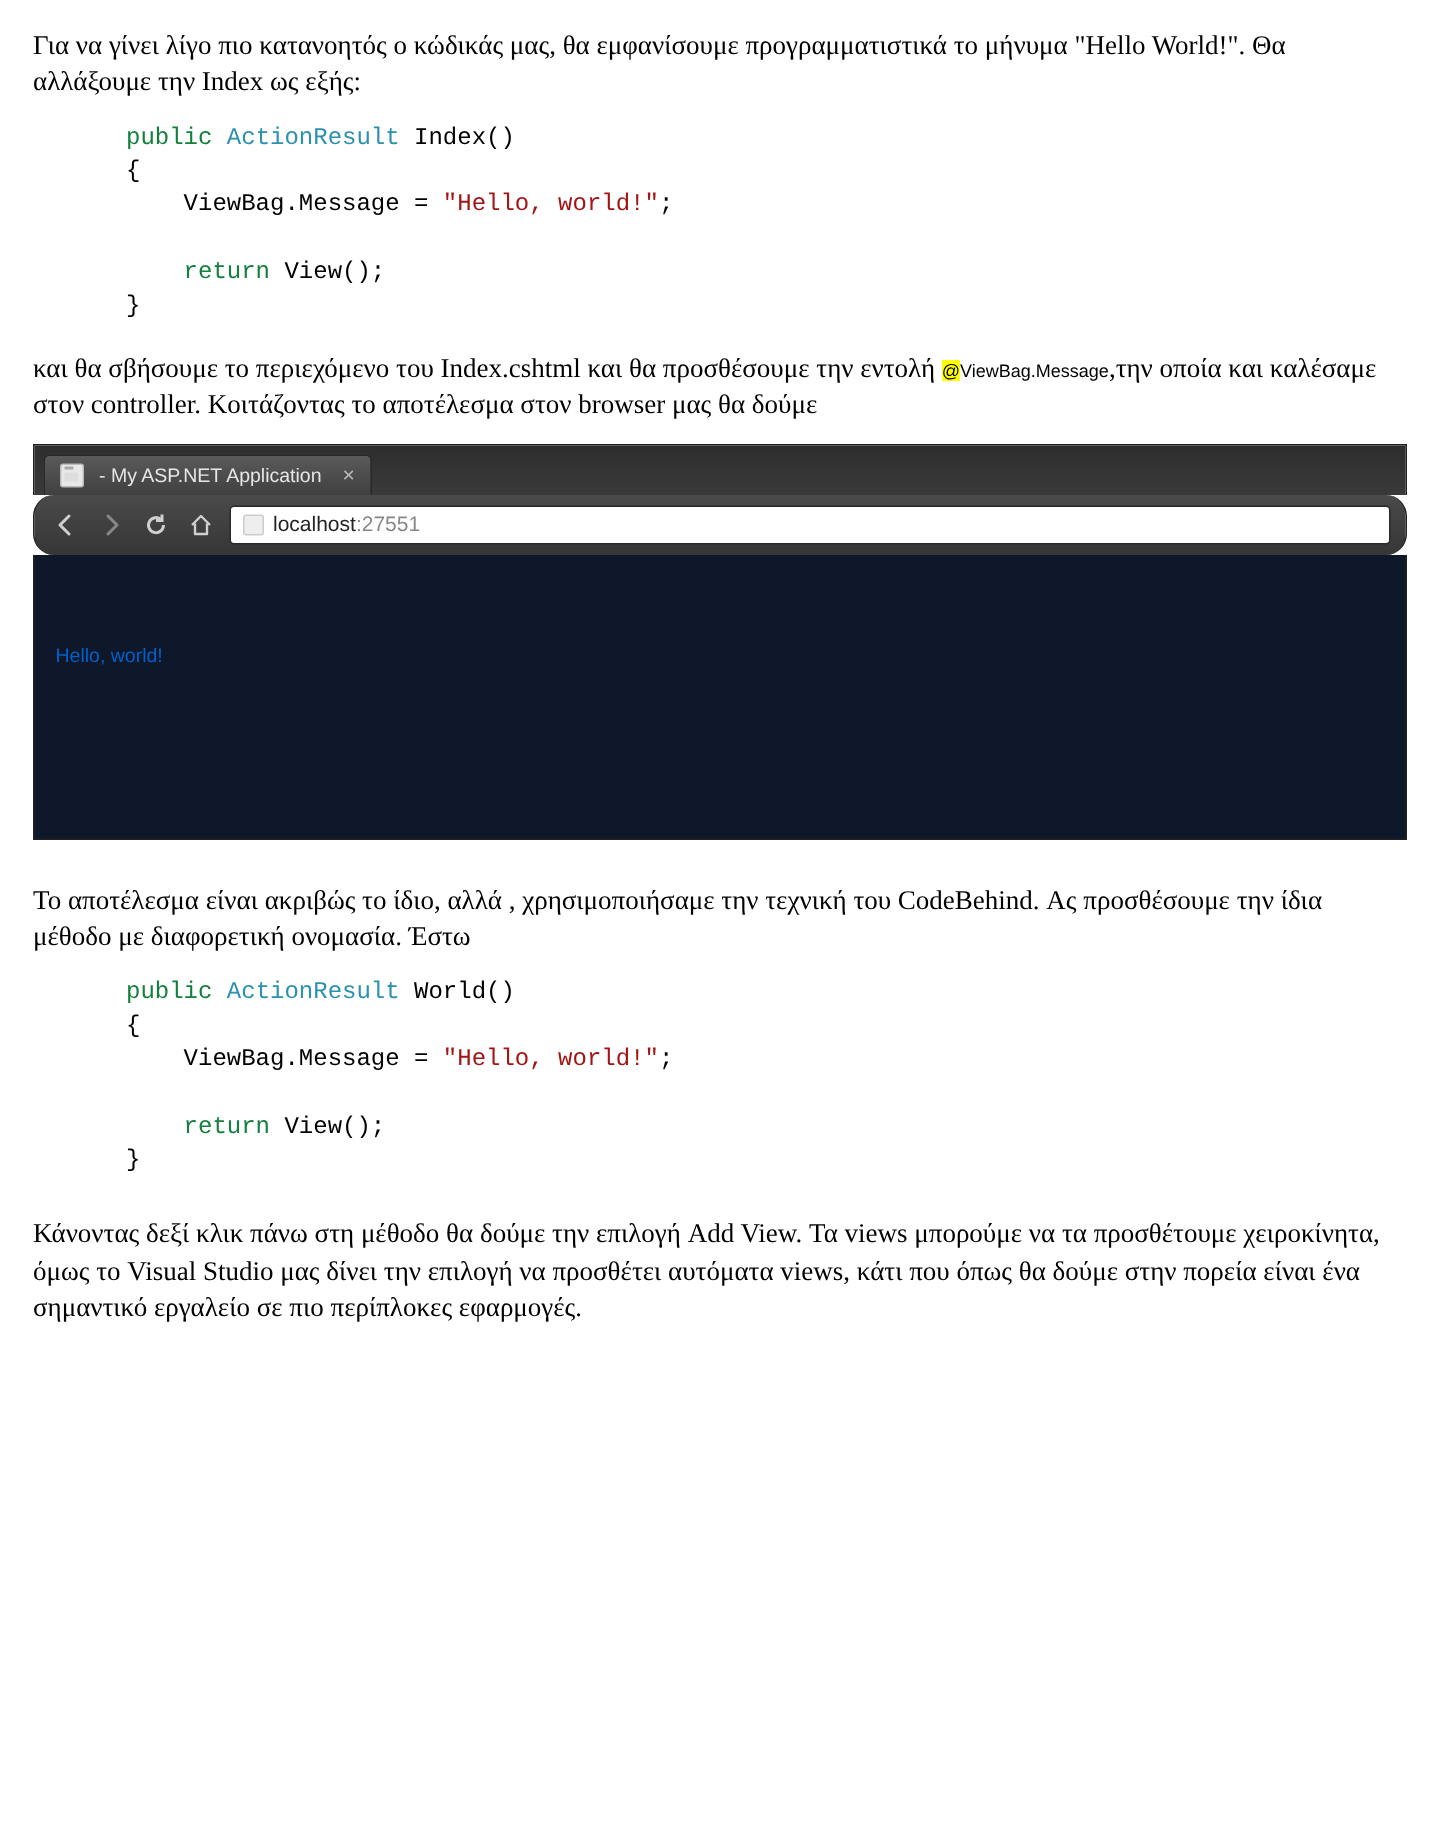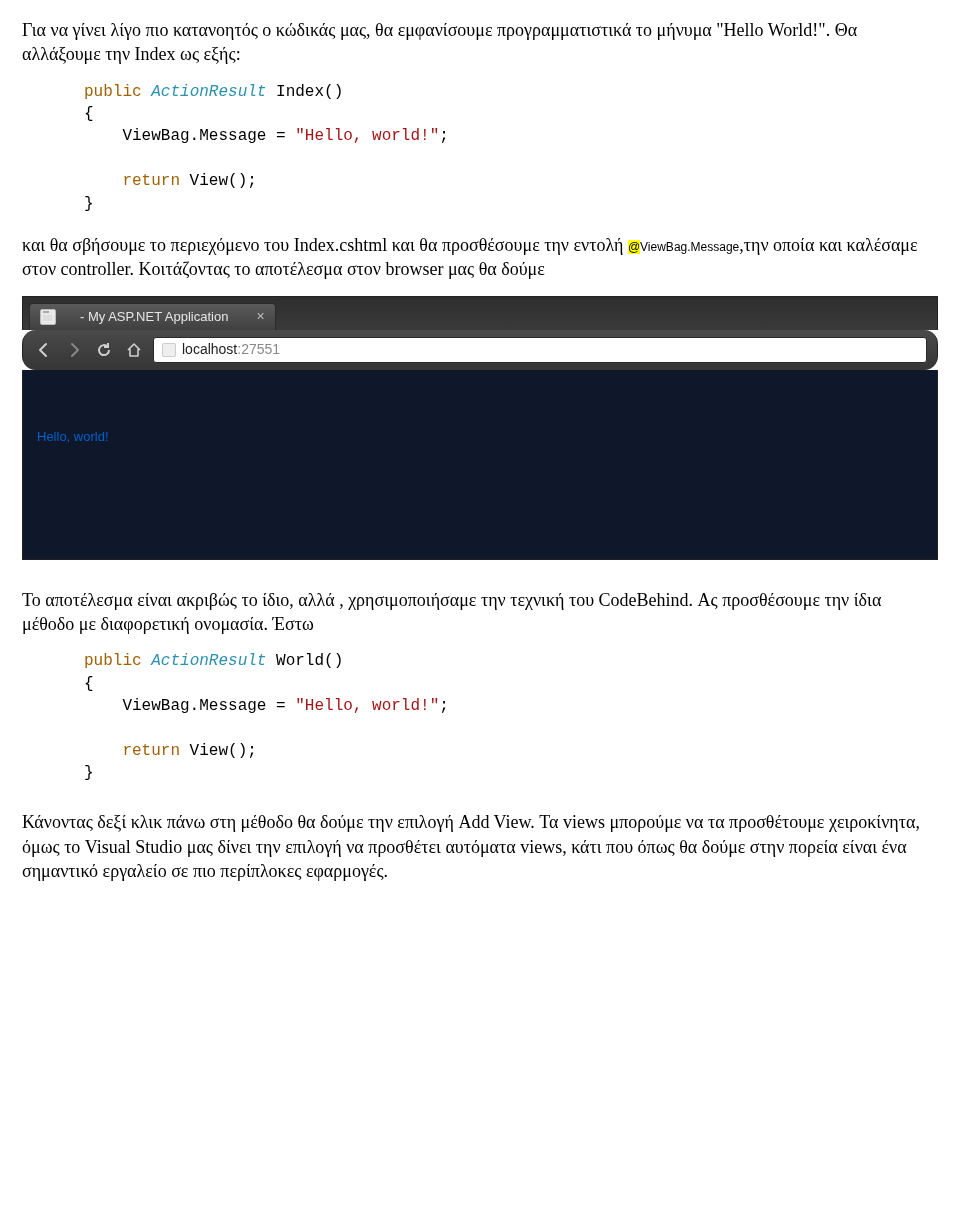--- a/index.html
+++ b/index.html
@@ -13,22 +13,22 @@
     line-height: 1.35;
   }
   .para { margin-bottom: 14px; }
   .code-block {
     font-family: Consolas, 'Courier New', monospace;
     font-size: 16px;
     white-space: pre;
     margin: 10px 0 18px 62px;
     line-height: 1.4;
   }
-  .kw { color: #a16207; }
-  .type { color: #2b91af; font-style: italic; }
+  .kw { color: #15803d; }
+  .type { color: #2b91af; }
   .str { color: #a31515; }
   .inline-code {
     font-family: Liberation Sans, sans-serif;
     font-size: 12px;
   }
   .hl { background: #ffff00; }
   .browser-shot {
     width: 100%;
     margin: 8px 0 28px 0;
   }
@@ -44,21 +44,21 @@
     padding-left: 6px;
   }
   .tab {
     background: #4a4a4a;
     background: linear-gradient(#5a5a5a,#404040);
     color: #e6e6e6;
     height: 27px;
     border-radius: 4px 4px 0 0;
     display: flex;
     align-items: center;
-    gap: 24px;
+    gap: 10px;
     padding: 0 10px;
     font-family: Arial, sans-serif;
     font-size: 13px;
     border: 1px solid #2a2a2a;
     border-bottom: none;
   }
   .favicon {
     width: 16px; height: 16px;
     background: #e8e8e8;
     border: 1px solid #bbb;

